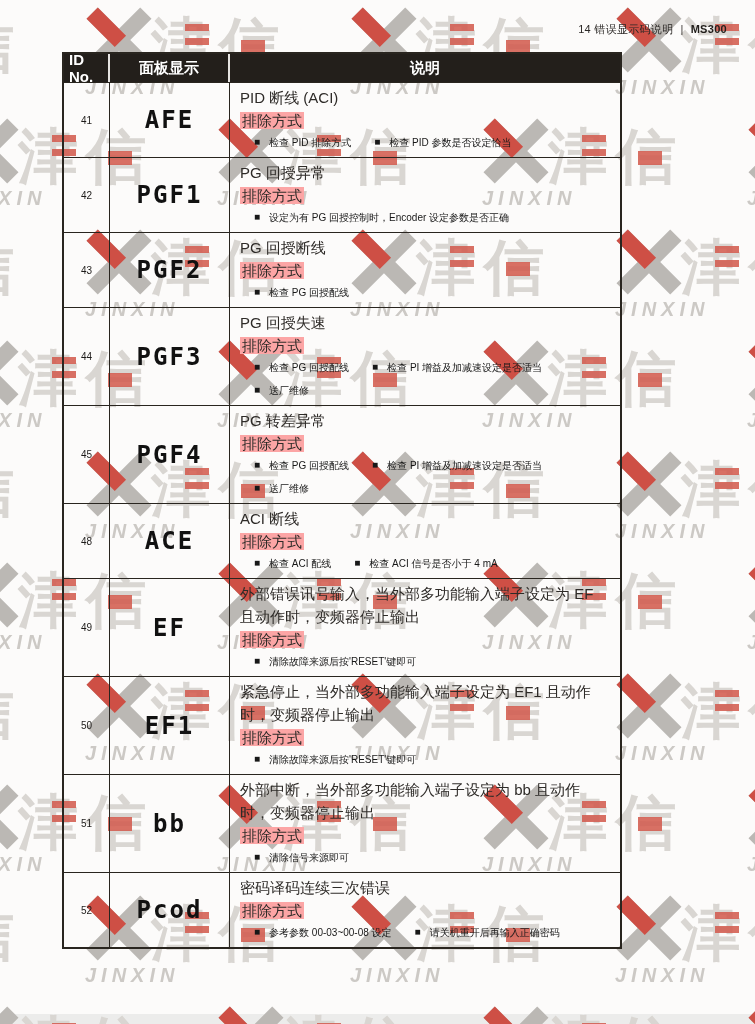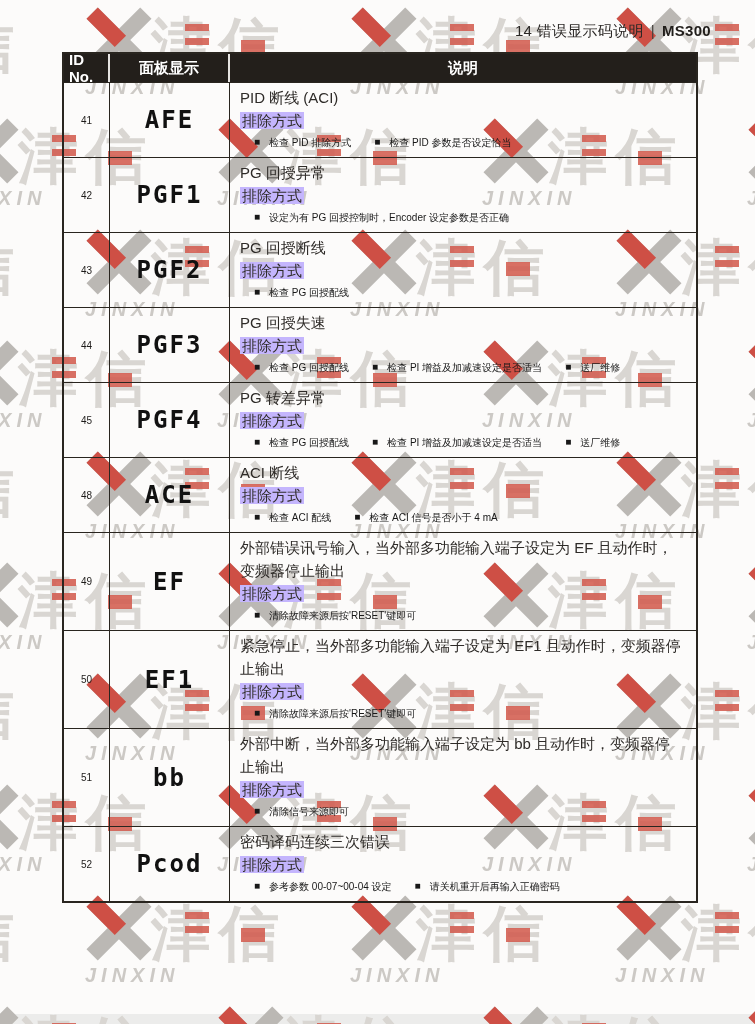--- a/index.html
+++ b/index.html
@@ -16,29 +16,29 @@
   .watermark { position:absolute; left:0; top:0; z-index:1; }
   .wm-cn { font-family:"Liberation Sans",sans-serif; font-weight:bold; fill:#d9d6d2; }
   .wm-en { font-family:"Liberation Sans",sans-serif; font-weight:bold; font-style:italic;
            fill:#ccc9c5; letter-spacing:5px; }
   .x-gray { fill:#bbb8b4; }
   .x-red  { fill:#ce4f45; }
   .cn-red { fill:#d25c50; opacity:.88; }
 
   
   .page-header {
-    position:absolute; top:22px; right:44px; z-index:3;
-    font-size:15px; color:#2b2826; letter-spacing:.3px;
+    position:absolute; top:22px; right:28px; z-index:3;
+    font-size:11px; color:#2b2826; letter-spacing:.3px;
   }
   .page-header .sep { margin:0 7px; color:#44403d; }
   .page-header .product { font-weight:bold; color:#211e1b; }
 
   
   .err-table {
-    position:absolute; left:62px; top:52px; width:636px; z-index:2;
+    position:absolute; left:62px; top:52px; width:560px; z-index:2;
     border:2px solid #29251f; background:transparent;
   }
   .thead {
     display:flex; background:#231f1b; color:#ffffff;
     height:28px; font-weight:bold; font-size:15px; align-items:stretch;
   }
   .th { display:flex; align-items:center; }
   .th.id   { width:46px;  padding-left:5px; border-right:2px solid #e6e4e2; }
   .th.disp { width:120px; justify-content:center; border-right:2px solid #e6e4e2; }
   .th.desc { flex:1; justify-content:center; }
@@ -49,21 +49,21 @@
     font-size:10px; color:#1d1b19; border-right:1.5px solid #29251f;
   }
   .td.disp {
     width:120px; display:flex; align-items:center; justify-content:center;
     border-right:1.5px solid #29251f;
     font-family:"DejaVu Sans Mono","Liberation Mono",monospace;
     font-weight:bold; font-size:24px; letter-spacing:2px; color:#111;
   }
   .td.desc { flex:1; padding:3px 14px 2px 10px; font-size:15px; color:#2e2b28; }
   .line { line-height:23px; }
-  .line .hl { background:#c4b5fd; padding:0 2px; }
+  .line .hl { background:#fca5a5; padding:0 2px; }
   .bullet { display:inline-block; font-size:10px; color:#181818;
             margin:0 9px 0 7px; transform:translateY(-1px); }
 
   .bottom-shade { position:absolute; left:0; bottom:0; width:100%; height:10px;
                   background:#ececeb; z-index:0; }
 </style>
 </head>
 <body>
 
 <div class="page">
@@ -173,19 +173,19 @@
 
   <div class="tr">
     <div class="td id">51</div>
     <div class="td disp">bb</div>
     <div class="td desc"><div class="line plain">外部中断，当外部多功能输入端子设定为 bb 且动作时，变频器停止输出</div><div class="line label"><span class="hl">排除方式</span></div><div class="line bullet"><span class="bullet">■</span><span>清除信号来源即可</span></div></div>
   </div>
 
   <div class="tr">
     <div class="td id">52</div>
     <div class="td disp">Pcod</div>
-    <div class="td desc"><div class="line plain">密码译码连续三次错误</div><div class="line label"><span class="hl">排除方式</span></div><div class="line bullet"><span class="bullet">■</span><span>参考参数 00-07~00-04 设定</span></div><div class="line bullet"><span class="bullet">■</span><span>请关机重开后再输入正确密码</span></div></div>
+    <div class="td desc"><div class="line plain">密码译码连续三次错误</div><div class="line label"><span class="hl">排除方式</span></div><div class="line bullet"><span class="bullet">■</span><span>参考参数 00-03~00-08 设定</span></div><div class="line bullet"><span class="bullet">■</span><span>请关机重开后再输入正确密码</span></div></div>
   </div>
 </div>
   </div>
 
   <div class="bottom-shade"></div>
 </div>
 
 </body></html>

